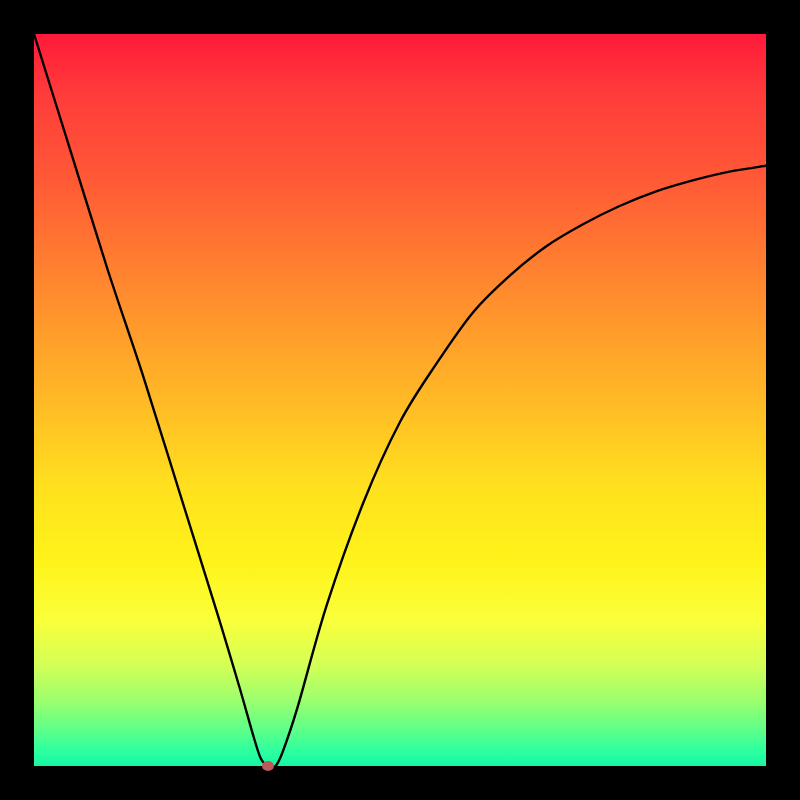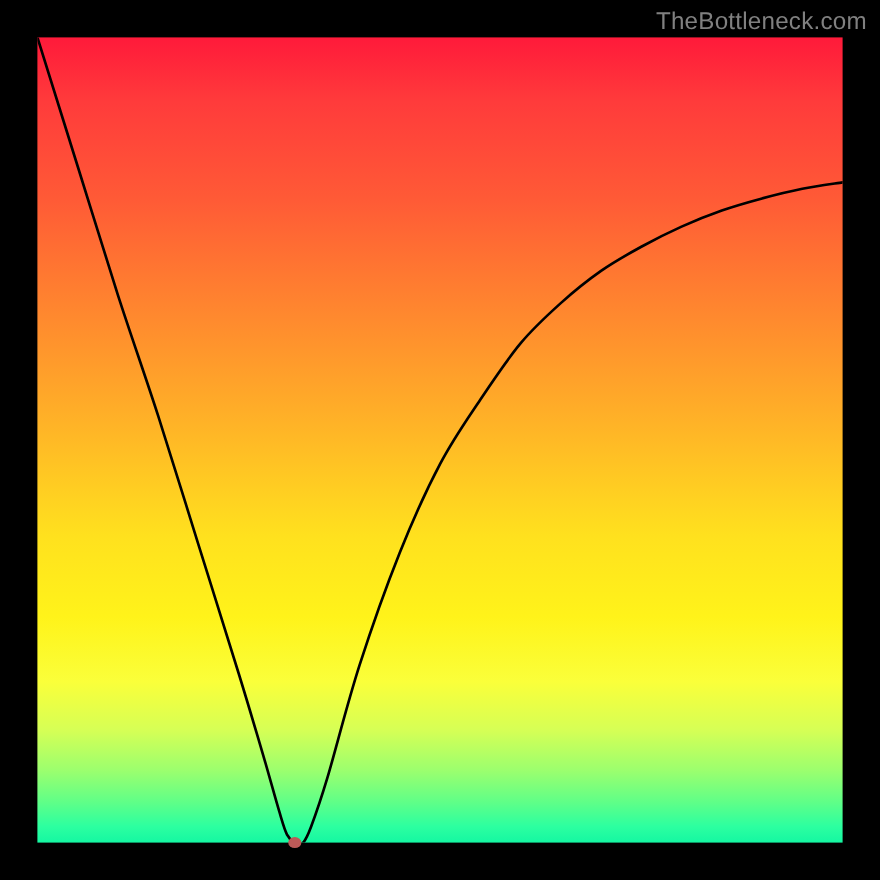--- a/index.html
+++ b/index.html
@@ -63,21 +63,20 @@
     background: #bb5a58;
     border-radius: 50%;
     transform: translate(-50%, -50%);
   }
 </style>
 </head>
 <body>
 
 <div class="frame">
 
-  <div class="watermark">TheBottleneck.com</div>
 
   <div class="plot-area">
 
     <svg class="curve" viewBox="0 0 732 732" preserveAspectRatio="none">
       <path d="M 0.00 0.00 C 6.10 19.52, 24.40 78.08, 36.60 117.12 C 48.80 156.16, 61.00 196.42, 73.20 234.24 C 85.40 272.06, 97.60 306.22, 109.80 344.04 C 122.00 381.86, 134.20 422.12, 146.40 461.16 C 158.60 500.20, 173.24 546.56, 183.00 578.28 C 192.76 610.00, 198.86 630.74, 204.96 651.48 C 211.06 672.22, 215.94 690.52, 219.60 702.72 C 223.26 714.92, 224.48 719.80, 226.92 724.68 C 229.36 729.56, 231.80 730.78, 234.24 732.00 C 236.68 733.22, 239.12 734.44, 241.56 732.00 C 244.00 729.56, 245.22 727.12, 248.88 717.36 C 252.54 707.60, 256.20 697.84, 263.52 673.44 C 270.84 649.04, 281.82 605.12, 292.80 570.96 C 303.78 536.80, 317.20 498.98, 329.40 468.48 C 341.60 437.98, 353.80 411.14, 366.00 387.96 C 378.20 364.78, 390.40 347.70, 402.60 329.40 C 414.80 311.10, 427.00 292.80, 439.20 278.16 C 451.40 263.52, 463.60 252.54, 475.80 241.56 C 488.00 230.58, 500.20 220.82, 512.40 212.28 C 524.60 203.74, 536.80 197.03, 549.00 190.32 C 561.20 183.61, 573.40 177.51, 585.60 172.02 C 597.80 166.53, 610.00 161.65, 622.20 157.38 C 634.40 153.11, 646.60 149.69, 658.80 146.40 C 671.00 143.11, 683.20 140.06, 695.40 137.62 C 707.60 135.18, 725.90 132.74, 732.00 131.76" fill="none" stroke="#000" stroke-width="2.4" stroke-linejoin="round" stroke-linecap="round"></path>
     </svg>
 
     <div class="dot" style="left: 234.24px; top: 732px;"></div>
   </div>
 </div>

